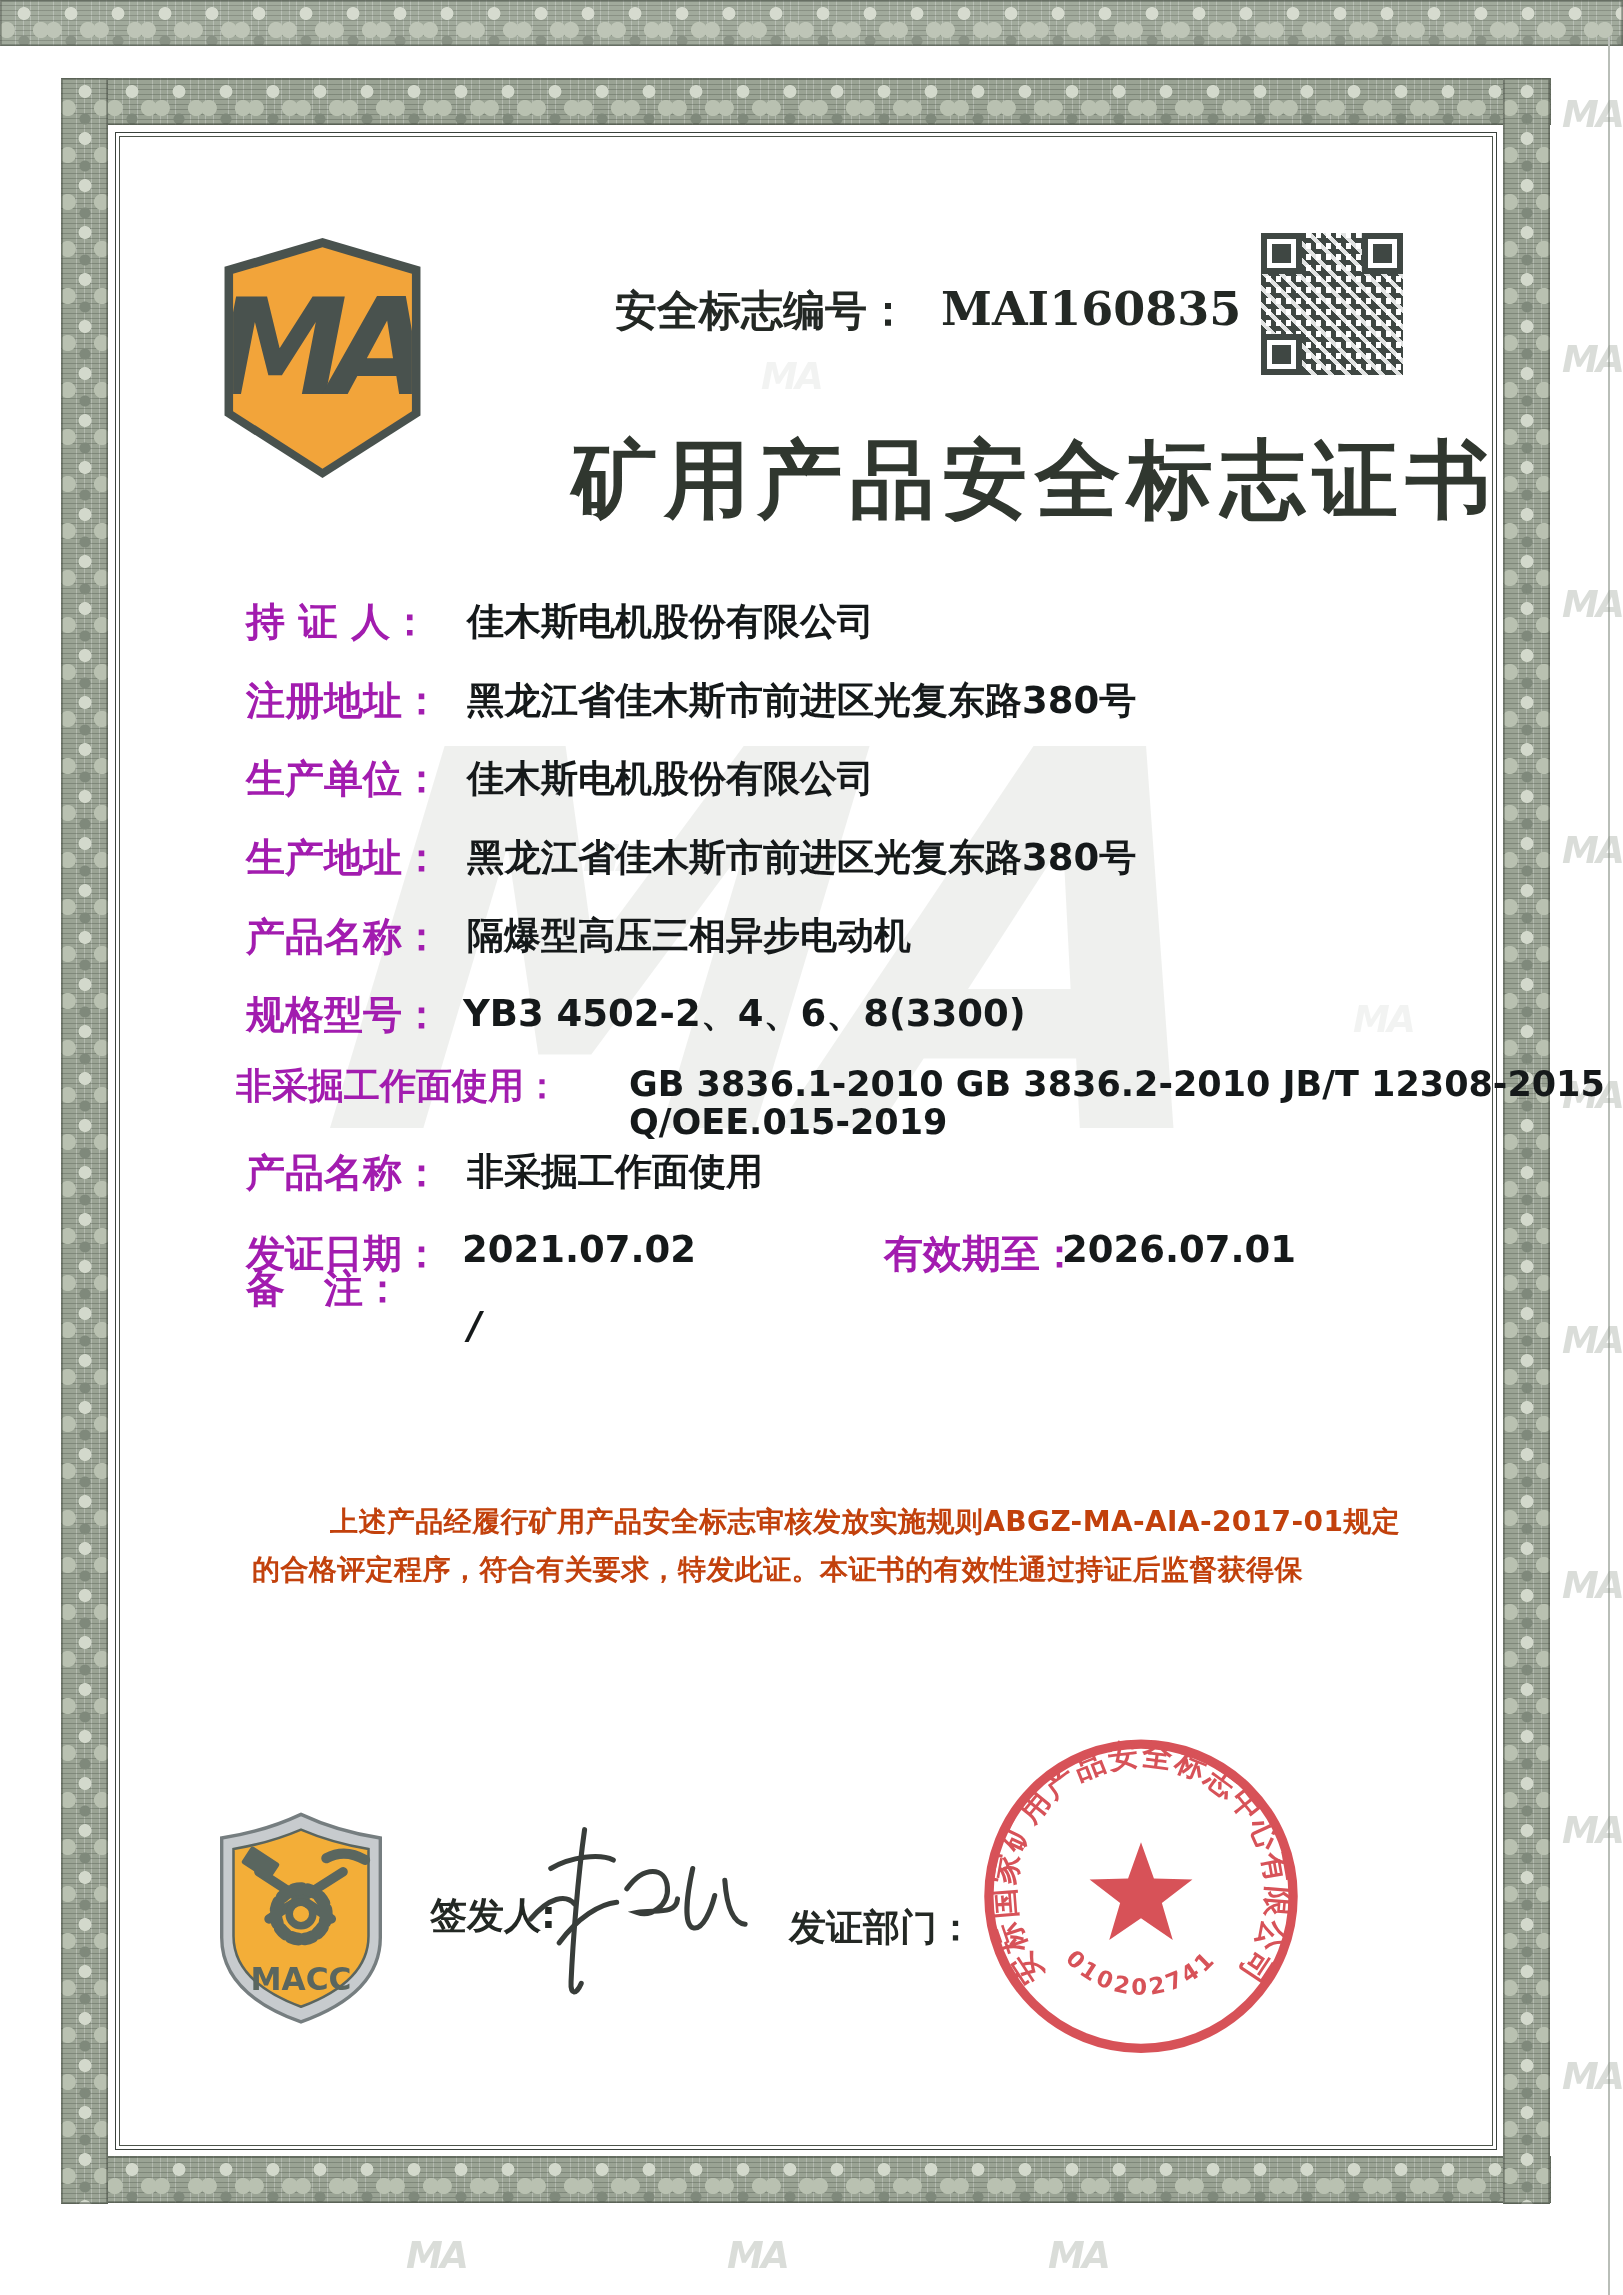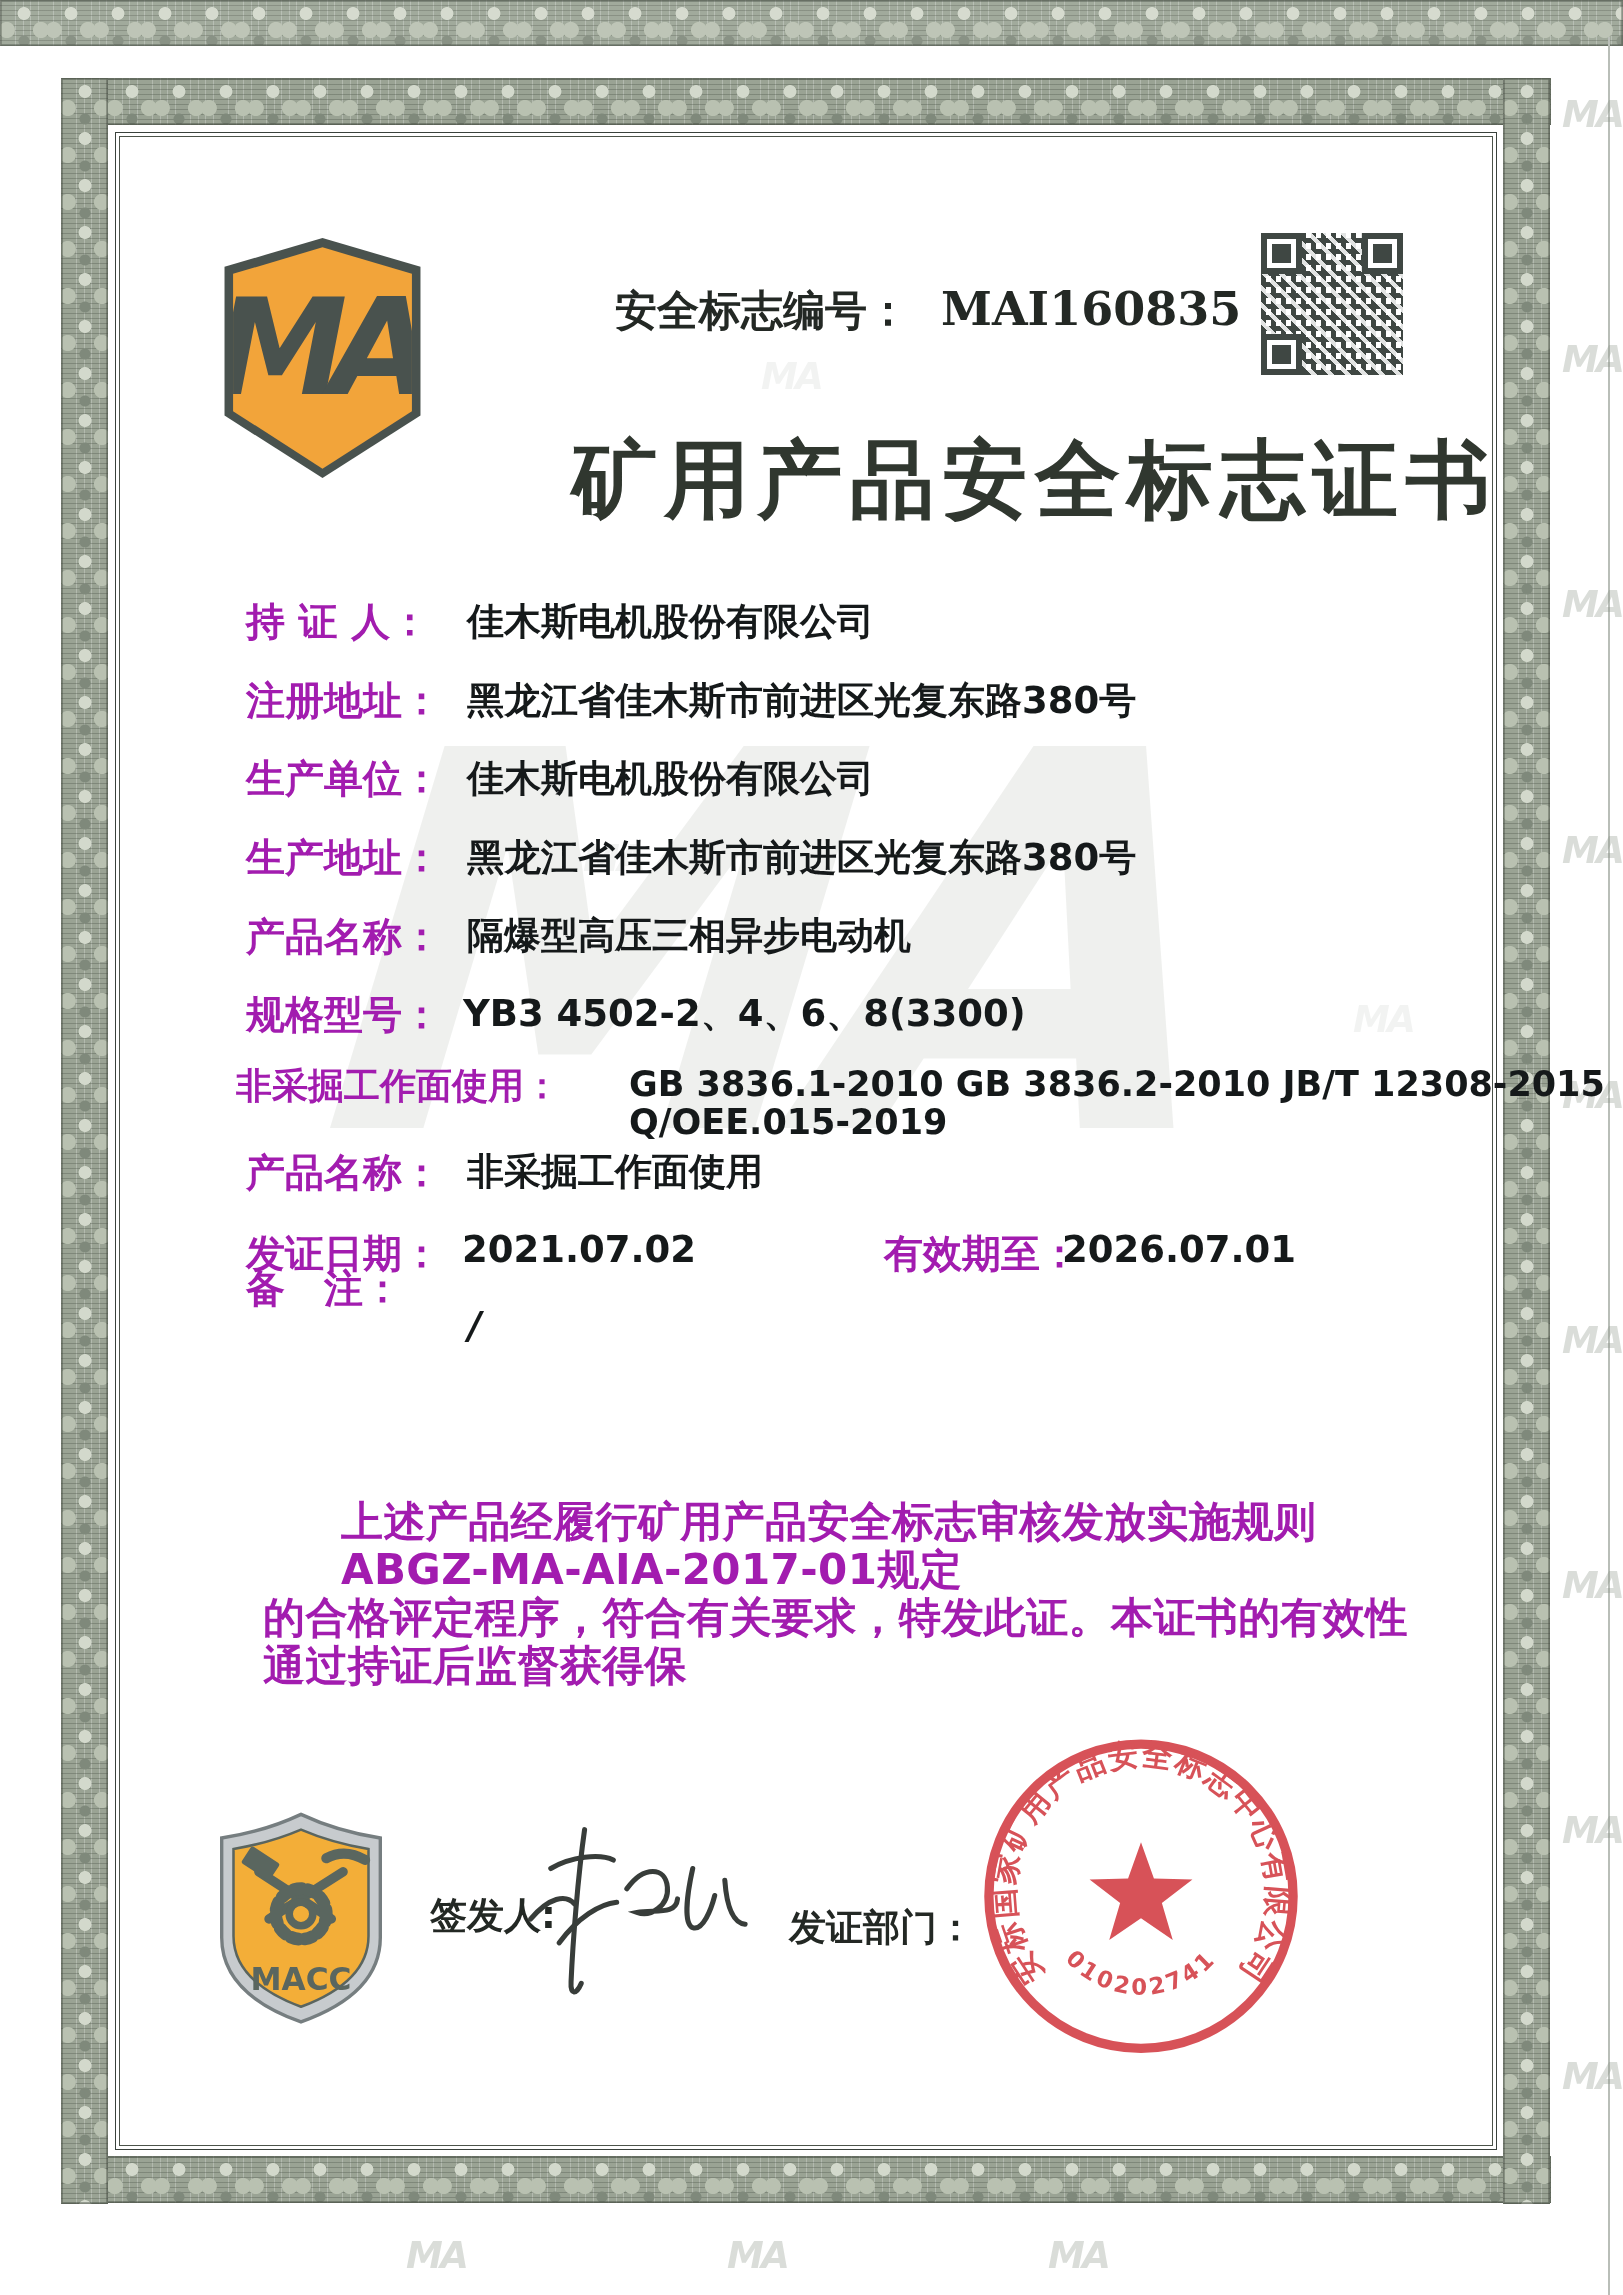--- a/index.html
+++ b/index.html
@@ -55,22 +55,22 @@
   .f1{left:0;top:0}.f2{right:0;top:0}.f3{left:0;bottom:0}
 
   .title{left:118px;top:423px;width:1380px;text-align:right;
     font-family:"DejaVu Serif","Liberation Serif",serif;font-weight:bold;
     font-size:85px;letter-spacing:7.6px;color:#30372f;white-space:nowrap;}
 
   .lbl{font-size:39px;font-weight:bold;color:#a21caf;white-space:nowrap;text-align:right;}
   .val{font-size:37px;font-weight:bold;color:#15191a;white-space:nowrap;}
   .small{font-size:35px;}
 
-  .stmt{left:263px;top:1498px;width:1165px;font-size:42px;font-weight:600;
-    line-height:48px;color:#a21caf;letter-spacing:0.4px;}
+  .stmt{left:252px;top:1498px;width:1165px;font-size:28px;font-weight:600;
+    line-height:48px;color:#c2410c;letter-spacing:0.4px;}
   .stmt .l1{padding-left:78px;}
 
   
   .wm-center{left:338px;top:685px;font-size:524px;font-weight:900;font-style:italic;
     letter-spacing:-29px;color:rgba(128,138,126,.13);line-height:1;transform:skewX(-6deg);}
   .ghost{font-size:37px;font-weight:900;font-style:italic;color:rgba(132,142,130,.30);
     letter-spacing:-2.5px;}
   .ghost.in{color:rgba(132,142,130,.10);}
 
   .signer{left:430px;top:1891px;font-size:37px;font-weight:bold;}

